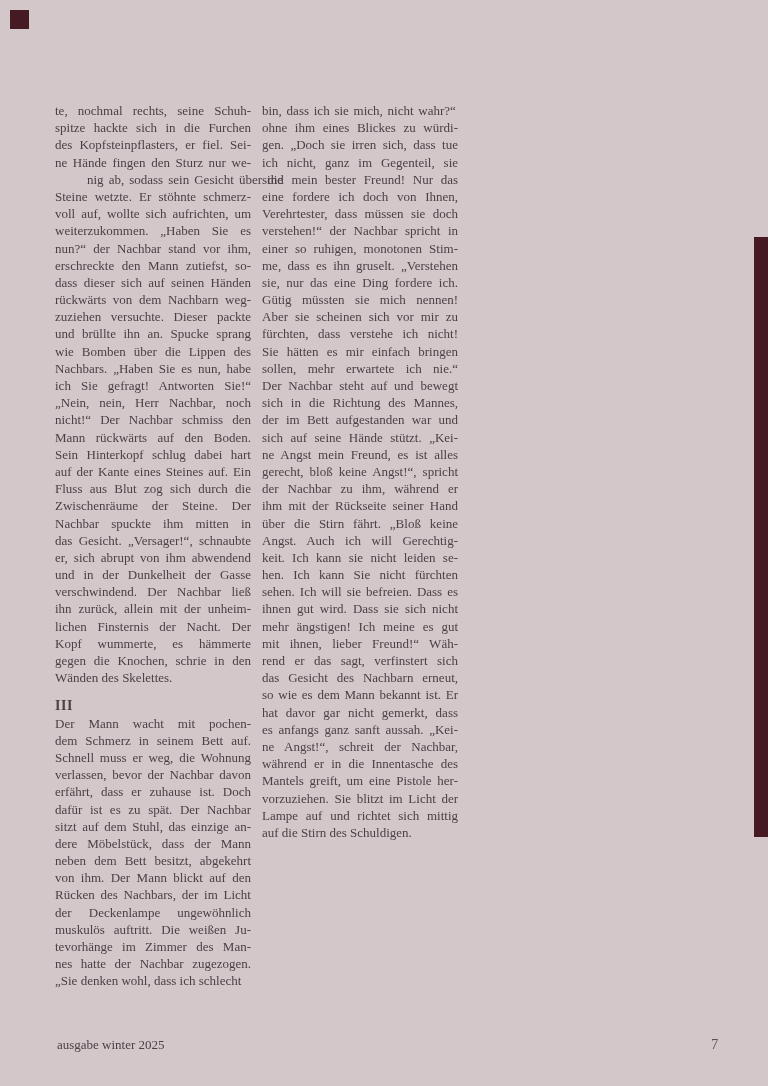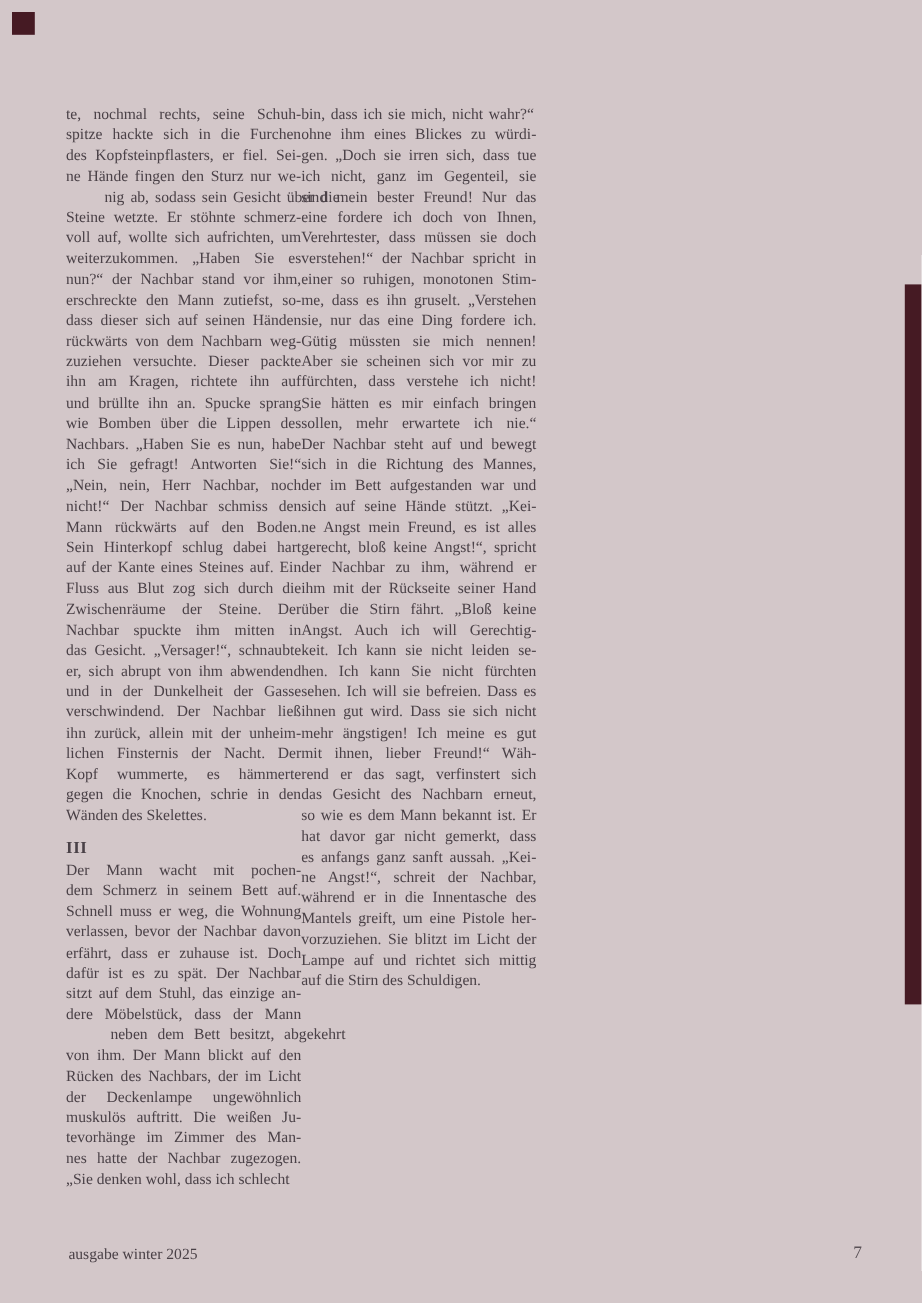--- a/index.html
+++ b/index.html
@@ -20,22 +20,22 @@
     width: 19px; height: 19px;
     background: var(--accent, #451a23);
   }
   .spine-bar {
     position: absolute; right: 0; top: 237px;
     width: 14px; height: 600px;
     background: var(--accent, #451a23);
   }
   
   .columns {
-    position: absolute; left: 55px; top: 86px;
-    display: flex; 
+    position: absolute; left: 55px; top: 102px;
+    display: flex; gap: 11px;
   }
   .col { width: 196px; }
   .line {
     height: 17.2px; line-height: 17.2px;
     font-size: 13px;
     white-space: nowrap;
     overflow: visible;
   }
   .line > span { display: inline-block; white-space: nowrap; transform-origin: 0 50%; }
   .heading {
@@ -73,21 +73,20 @@
           <div class="line"><span style="word-spacing: 2.34px;">ne Hände fingen den Sturz nur we-</span></div>
           <div class="line"><span style="word-spacing: 1.8px; margin-left: 32px;">nig ab, sodass sein Gesicht über die</span></div>
           <div class="line"><span style="word-spacing: 3.96px;">Steine wetzte. Er stöhnte schmerz-</span></div>
           <div class="line"><span style="word-spacing: 2.74px;">voll auf, wollte sich aufrichten, um</span></div>
           <div class="line"><span style="word-spacing: 8.54px;">weiterzukommen. „Haben Sie es</span></div>
           <div class="line"><span style="word-spacing: 3.97px;">nun?“ der Nachbar stand vor ihm,</span></div>
           <div class="line"><span style="word-spacing: 4.33px;">erschreckte den Mann zutiefst, so-</span></div>
           <div class="line"><span style="word-spacing: 3.03px;">dass dieser sich auf seinen Händen</span></div>
           <div class="line"><span style="word-spacing: 3.34px;">rückwärts von dem Nachbarn weg-</span></div>
           <div class="line"><span style="word-spacing: 6.38px;">zuziehen versuchte. Dieser packte</span></div>
-          <div class="line"><span style="word-spacing: 6.71px;">ihn am Kragen, richtete ihn auf</span></div>
           <div class="line"><span style="word-spacing: 4.25px;">und brüllte ihn an. Spucke sprang</span></div>
           <div class="line"><span style="word-spacing: 4.76px;">wie Bomben über die Lippen des</span></div>
           <div class="line"><span style="word-spacing: 2.6px;">Nachbars. „Haben Sie es nun, habe</span></div>
           <div class="line"><span style="word-spacing: 6.94px;">ich Sie gefragt! Antworten Sie!“</span></div>
           <div class="line"><span style="word-spacing: 6.81px;">„Nein, nein, Herr Nachbar, noch</span></div>
           <div class="line"><span style="word-spacing: 5.86px;">nicht!“ Der Nachbar schmiss den</span></div>
           <div class="line"><span style="word-spacing: 7.21px;">Mann rückwärts auf den Boden.</span></div>
           <div class="line"><span style="word-spacing: 5.13px;">Sein Hinterkopf schlug dabei hart</span></div>
           <div class="line"><span style="word-spacing: 1.68px;">auf der Kante eines Steines auf. Ein</span></div>
           <div class="line"><span style="word-spacing: 4.02px;">Fluss aus Blut zog sich durch die</span></div>
@@ -106,21 +105,21 @@
         <div class="heading">III</div>
         <div class="para">
           <div class="line"><span style="word-spacing: 10.73px;">Der Mann wacht mit pochen-</span></div>
           <div class="line"><span style="word-spacing: 4.69px;">dem Schmerz in seinem Bett auf.</span></div>
           <div class="line"><span style="word-spacing: 2.63px;">Schnell muss er weg, die Wohnung</span></div>
           <div class="line"><span style="word-spacing: 2.34px;">verlassen, bevor der Nachbar davon</span></div>
           <div class="line"><span style="word-spacing: 4.76px;">erfährt, dass er zuhause ist. Doch</span></div>
           <div class="line"><span style="word-spacing: 4.33px;">dafür ist es zu spät. Der Nachbar</span></div>
           <div class="line"><span style="word-spacing: 2.28px;">sitzt auf dem Stuhl, das einzige an-</span></div>
           <div class="line"><span style="word-spacing: 6.67px;">dere Möbelstück, dass der Mann</span></div>
-          <div class="line"><span style="word-spacing: 4.87px; margin-left: 37px;">neben dem Bett besitzt, abgekehrt</span></div>
+          <div class="line"><span style="word-spacing: 4.87px;">neben dem Bett besitzt, abgekehrt</span></div>
           <div class="line"><span style="word-spacing: 3.12px;">von ihm. Der Mann blickt auf den</span></div>
           <div class="line"><span style="word-spacing: 2.52px;">Rücken des Nachbars, der im Licht</span></div>
           <div class="line"><span style="word-spacing: 13.89px;">der Deckenlampe ungewöhnlich</span></div>
           <div class="line"><span style="word-spacing: 5.58px;">muskulös auftritt. Die weißen Ju-</span></div>
           <div class="line"><span style="word-spacing: 6.04px;">tevorhänge im Zimmer des Man-</span></div>
           <div class="line"><span style="word-spacing: 5.23px;">nes hatte der Nachbar zugezogen.</span></div>
           <div class="line"><span class="pl">„Sie denken wohl, dass ich schlecht</span></div>
         </div>
       </section>
     <section class="col" id="col-right">

